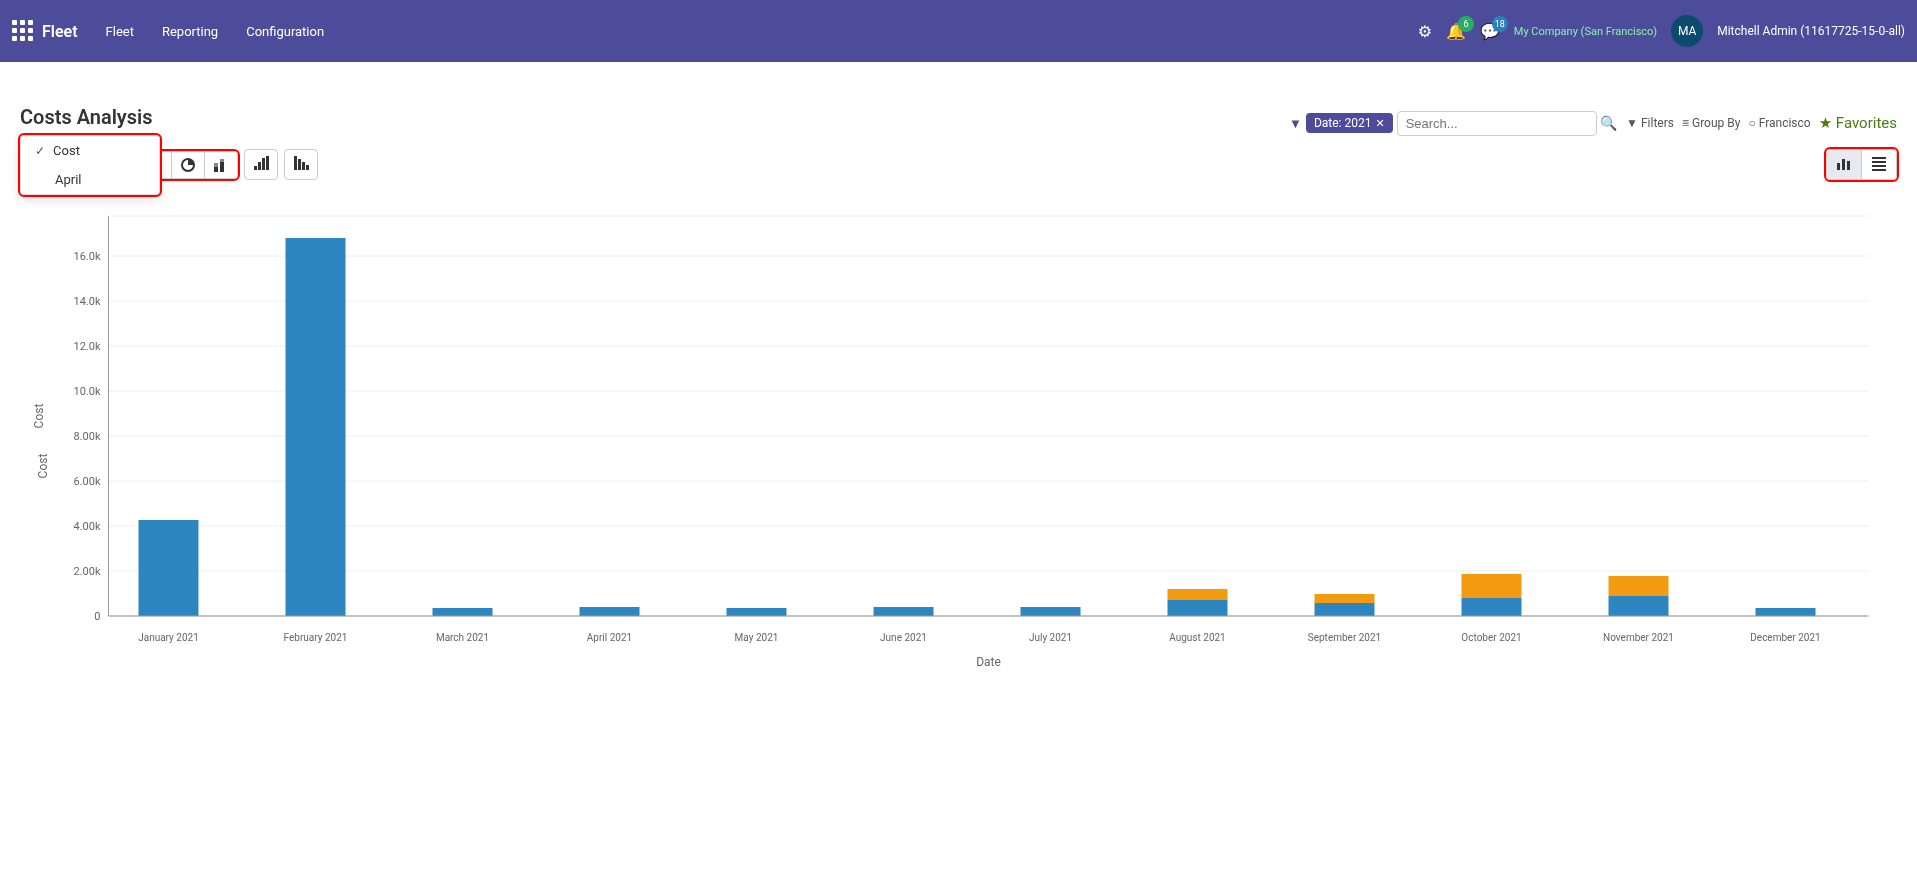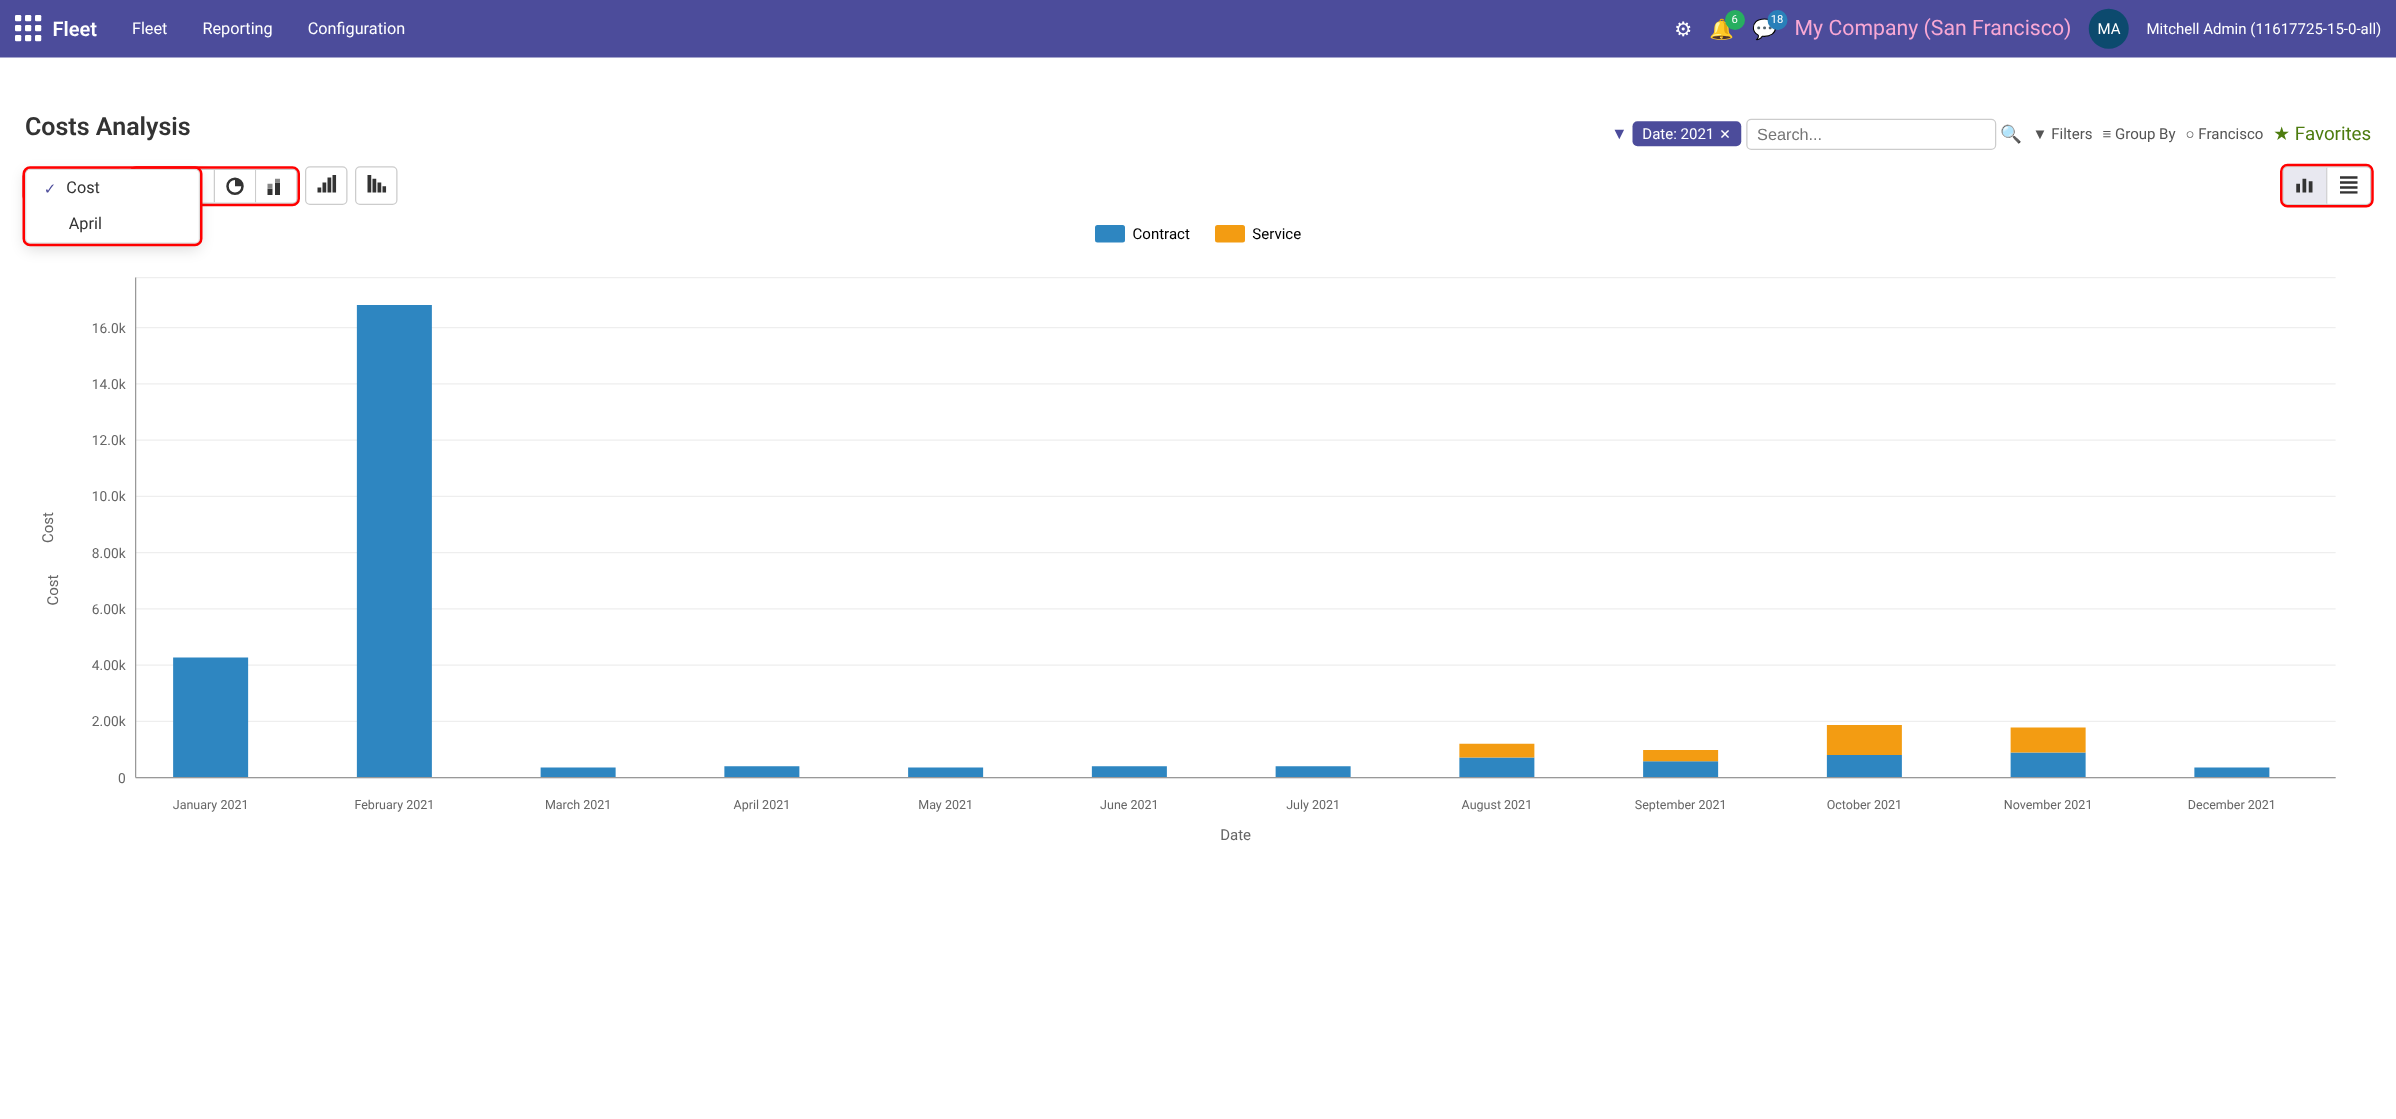--- a/index.html
+++ b/index.html
@@ -3,21 +3,21 @@
   <meta charset="utf-8">
   <style>
     * { box-sizing: border-box; margin: 0; padding: 0; }
     body { font-family: -apple-system, BlinkMacSystemFont, 'Segoe UI', Roboto, sans-serif; font-size: 13px; background: #fff; }
 
     
     .navbar {
       background: #4c4c9b;
       display: flex;
       align-items: center;
-      height: 46px;
+      height: 62px;
       padding: 0 12px;
       color: #fff;
       gap: 8px;
     }
     .navbar-brand {
       display: flex;
       align-items: center;
       gap: 8px;
       font-size: 16px;
       font-weight: 600;
@@ -69,21 +69,21 @@
       font-size: 9px;
       min-width: 16px;
       height: 16px;
       display: flex;
       align-items: center;
       justify-content: center;
       padding: 0 3px;
     }
     .badge.green { background: #27ae60; }
     .badge.blue { background: #2980b9; }
-    .company-name { font-size: 17px; color: #f9a8d4; }
+    .company-name { font-size: 11px; color: #86efac; }
     .user-avatar {
       width: 32px;
       height: 32px;
       border-radius: 50%;
       background: #0c4a6e;
       display: flex;
       align-items: center;
       justify-content: center;
       font-size: 12px;
       color: #fff;
@@ -396,30 +396,20 @@
       <span>Cost</span>
     </div>
     <div class="dropdown-item">
       <span style="width:12px; display:inline-block;"></span>
       <span>April</span>
     </div>
   </div>
 
   <div class="chart-container">
     
-    <div class="chart-legend">
-      <div class="legend-item">
-        <div class="legend-dot" style="background:#2e86c1;"></div>
-        <span>Contract</span>
-      </div>
-      <div class="legend-item">
-        <div class="legend-dot" style="background:#f39c12;"></div>
-        <span>Service</span>
-      </div>
-    </div>
 
     
     <svg id="chart-svg" width="100%" height="520" viewBox="0 0 1860 520">
 
       <g id="y-axis">
 
         <text x="18" y="270" transform="rotate(-90, 18, 270)" text-anchor="middle" font-size="12" fill="#666">Cost</text>
 
       </g>
 

